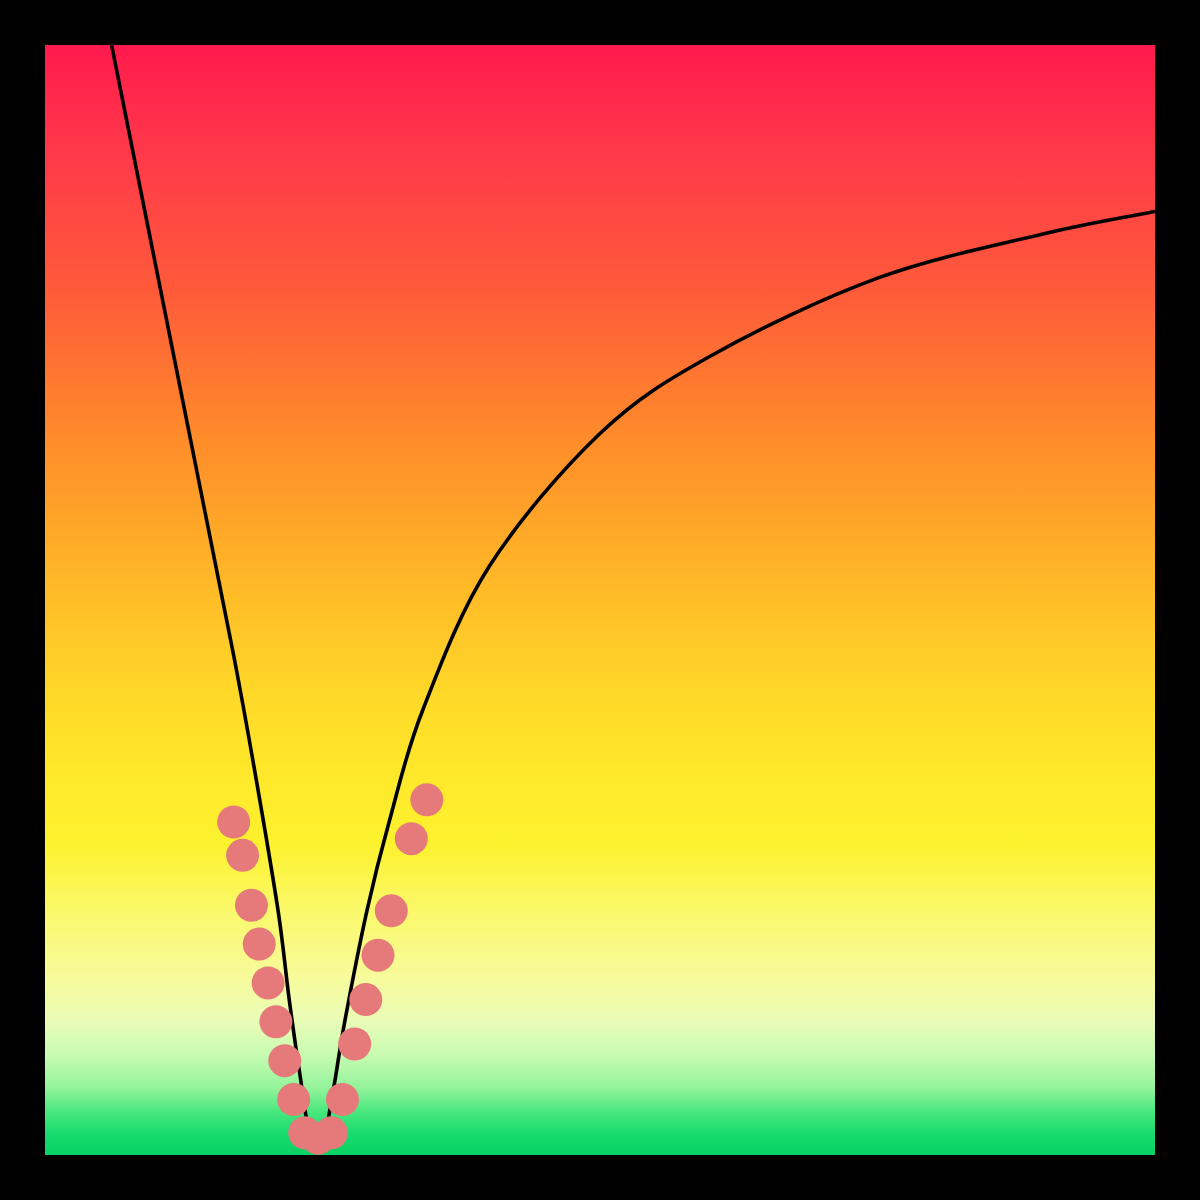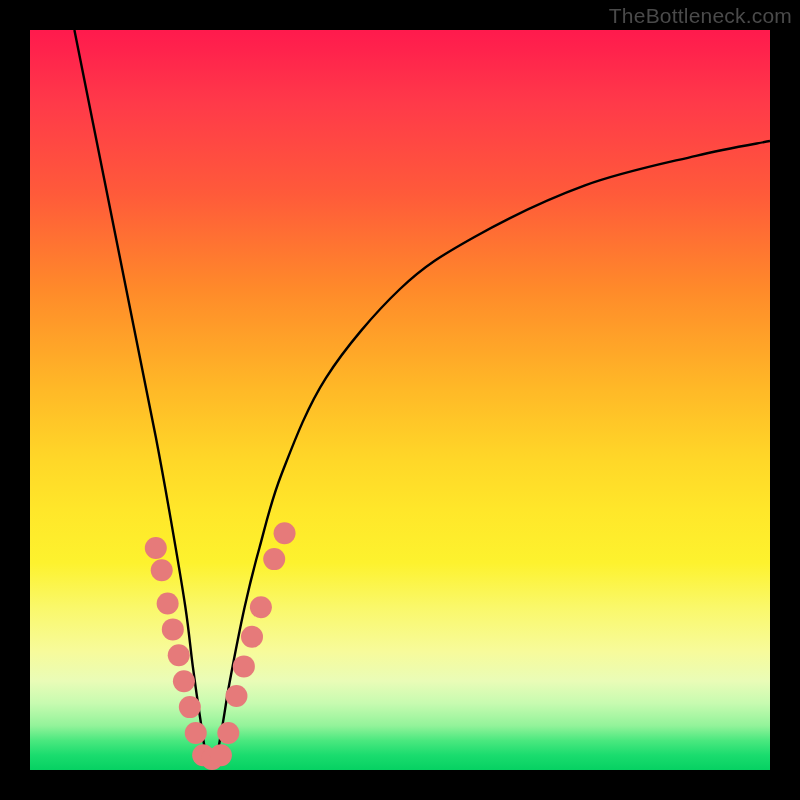--- a/index.html
+++ b/index.html
@@ -60,21 +60,20 @@
     top: 0;
     left: 0;
     width: 740px;
     height: 740px;
   }
 </style>
 </head>
 <body>
 
 <div class="frame">
-  <div class="watermark">TheBottleneck.com</div>
   <div class="plot">
     <svg class="curve" viewBox="0 0 740 740">
       <g id="curve-group">
           <path d="M 44.4 0 C 49.33333333333333 24.666666666666668, 64.13333333333333 98.66666666666666, 74 148 C 83.86666666666667 197.33333333333334, 94.96666666666667 252.83333333333334, 103.60000000000001 296 C 112.23333333333335 339.1666666666667, 119.63333333333335 374.93333333333334, 125.80000000000001 407 C 131.96666666666667 439.06666666666666, 135.66666666666666 460.0333333333333, 140.6 488.4 C 145.53333333333333 516.7666666666667, 151.7 552.5333333333334, 155.4 577.2 C 159.10000000000002 601.8666666666667, 160.33333333333334 617.9, 162.8 636.4 C 165.26666666666668 654.9, 167.73333333333335 672.1666666666667, 170.20000000000002 688.2 C 172.66666666666669 704.2333333333333, 175.13333333333333 725.2, 177.6 732.6 C 180.06666666666666 740, 182.53333333333333 738.7666666666667, 185 732.6 C 187.46666666666667 726.4333333333334, 189.93333333333334 709.1666666666667, 192.4 695.6 C 194.86666666666667 682.0333333333333, 196.10000000000002 670.9333333333334, 199.8 651.2 C 203.5 631.4666666666667, 209.66666666666666 599.4000000000001, 214.6 577.2 C 219.53333333333333 555, 223.23333333333335 540.2, 229.4 518 C 235.56666666666666 495.8, 240.50000000000003 472.3666666666667, 251.60000000000002 444 C 262.70000000000005 415.6333333333333, 276.26666666666665 378.63333333333327, 296 347.79999999999995 C 315.73333333333335 316.96666666666664, 345.3333333333333 282.43333333333334, 370 259 C 394.6666666666667 235.5666666666667, 413.1666666666667 224.46666666666673, 444 207.20000000000005 C 474.8333333333333 189.93333333333337, 518 168.96666666666664, 555 155.39999999999998 C 592 141.83333333333331, 635.1666666666666 133.20000000000007, 666 125.80000000000007 C 696.8333333333334 118.40000000000008, 727.6666666666666 113.46666666666668, 740 111" fill="none" stroke="#000" stroke-width="2.4"></path>
         </g>
       <g id="marker-group">
           <circle cx="125.80000000000001" cy="518" r="11" fill="#e67a7a"></circle>
           <circle cx="131.72000000000003" cy="540.2" r="11" fill="#e67a7a"></circle>
           <circle cx="137.64000000000001" cy="573.5" r="11" fill="#e67a7a"></circle>
           <circle cx="142.82" cy="599.4" r="11" fill="#e67a7a"></circle>

